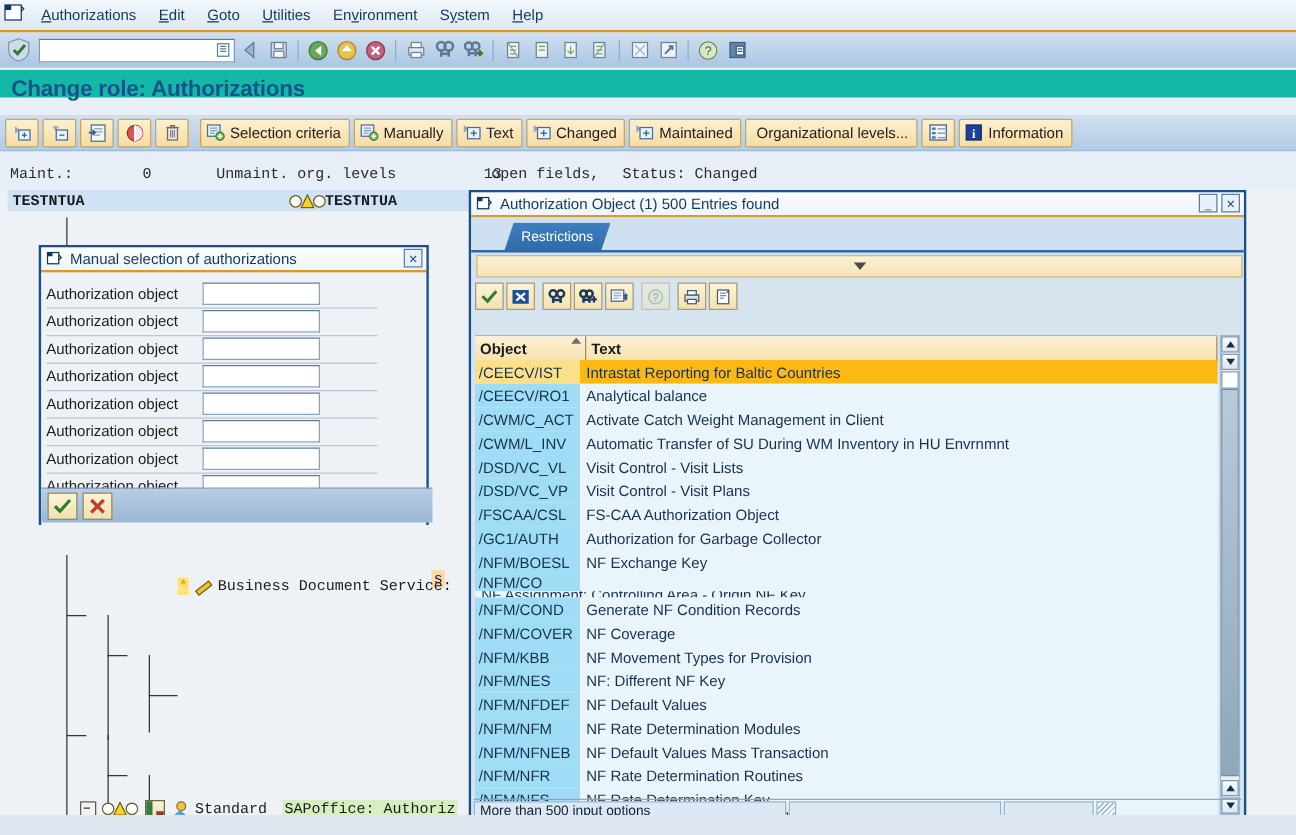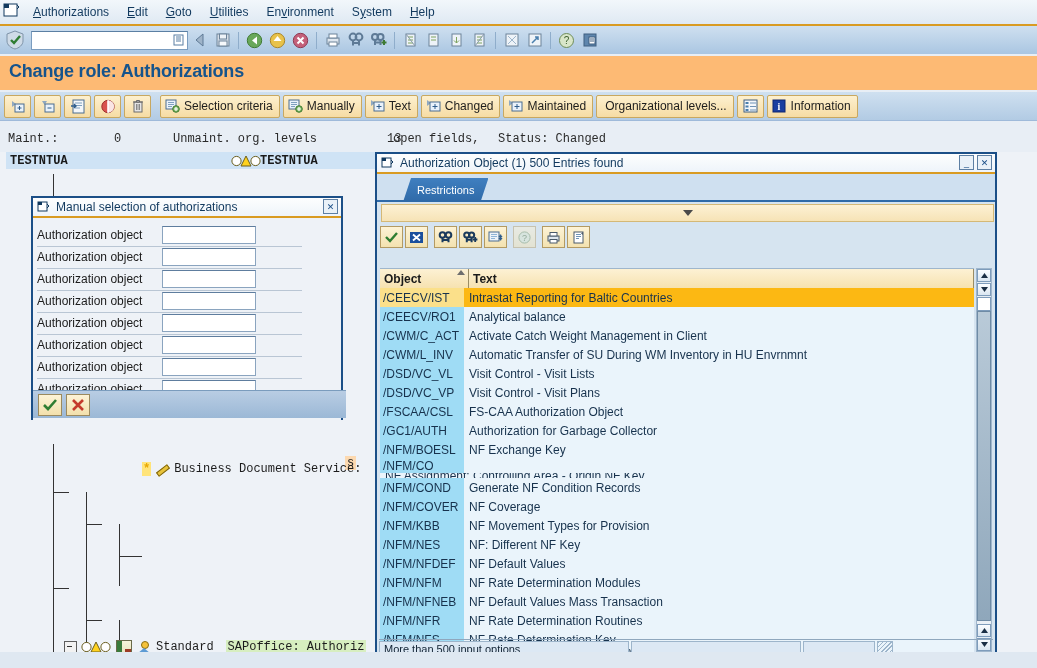--- a/index.html
+++ b/index.html
@@ -45,22 +45,22 @@
     display:flex;align-items:center;justify-content:center;
   }
   .tbtn{
     width:21px;height:21px;margin:0 1px;display:flex;align-items:center;justify-content:center;
     border-radius:2px;
   }
   .tsep{width:1px;height:17px;background:#8fadcb;margin:0 4px;}
 
   
   #pagetitle{
-    position:absolute;left:0;top:56px;width:1037px;height:34px;
-    background:#fdba74;
+    position:absolute;left:0;top:56px;width:1037px;height:22px;
+    background:#14b8a6;
   }
   #pagetitle span{
     position:absolute;left:9px;top:5px;font-size:18px;font-weight:bold;color:#16548c;
     letter-spacing:-.2px;
   }
 
   
   #apptoolbar{
     position:absolute;left:0;top:92px;width:1037px;height:28px;
     background:linear-gradient(#cfe0f0,#b2cbe4);

